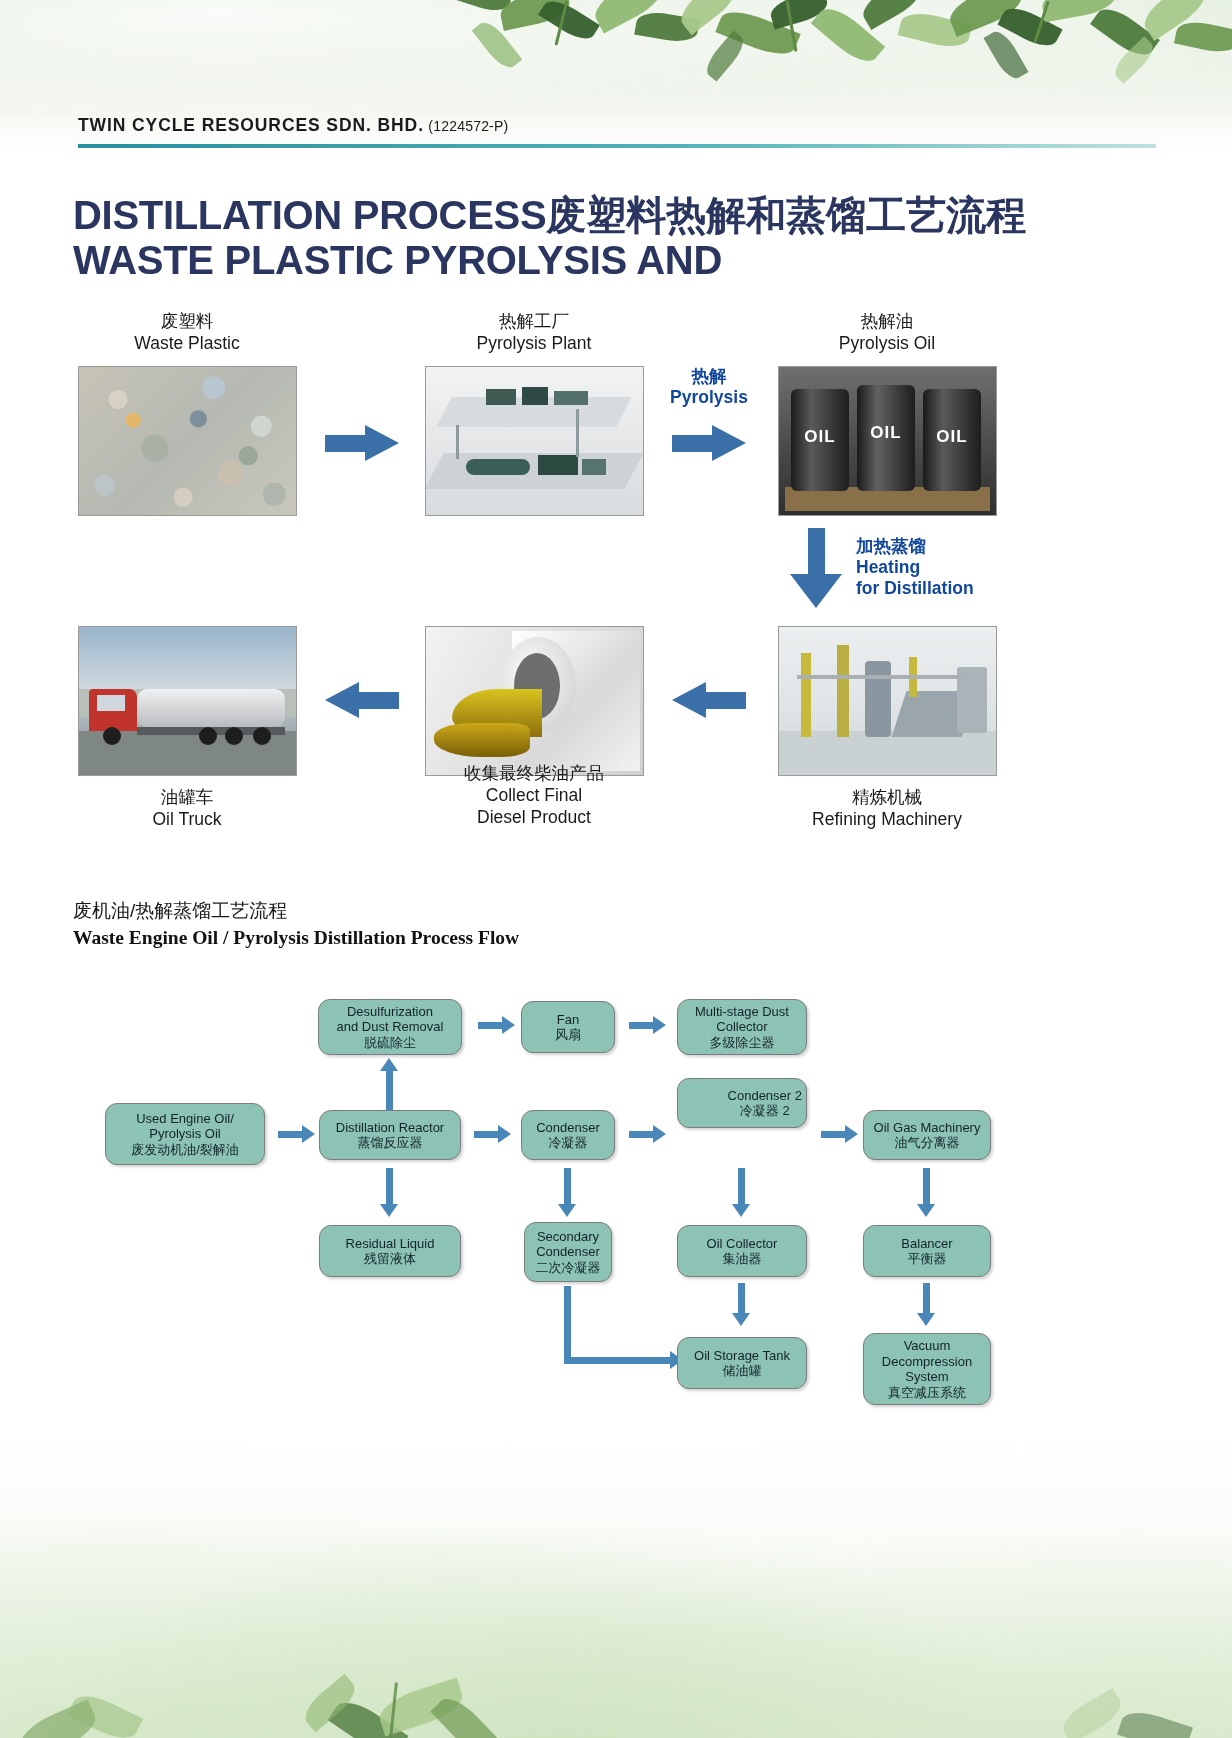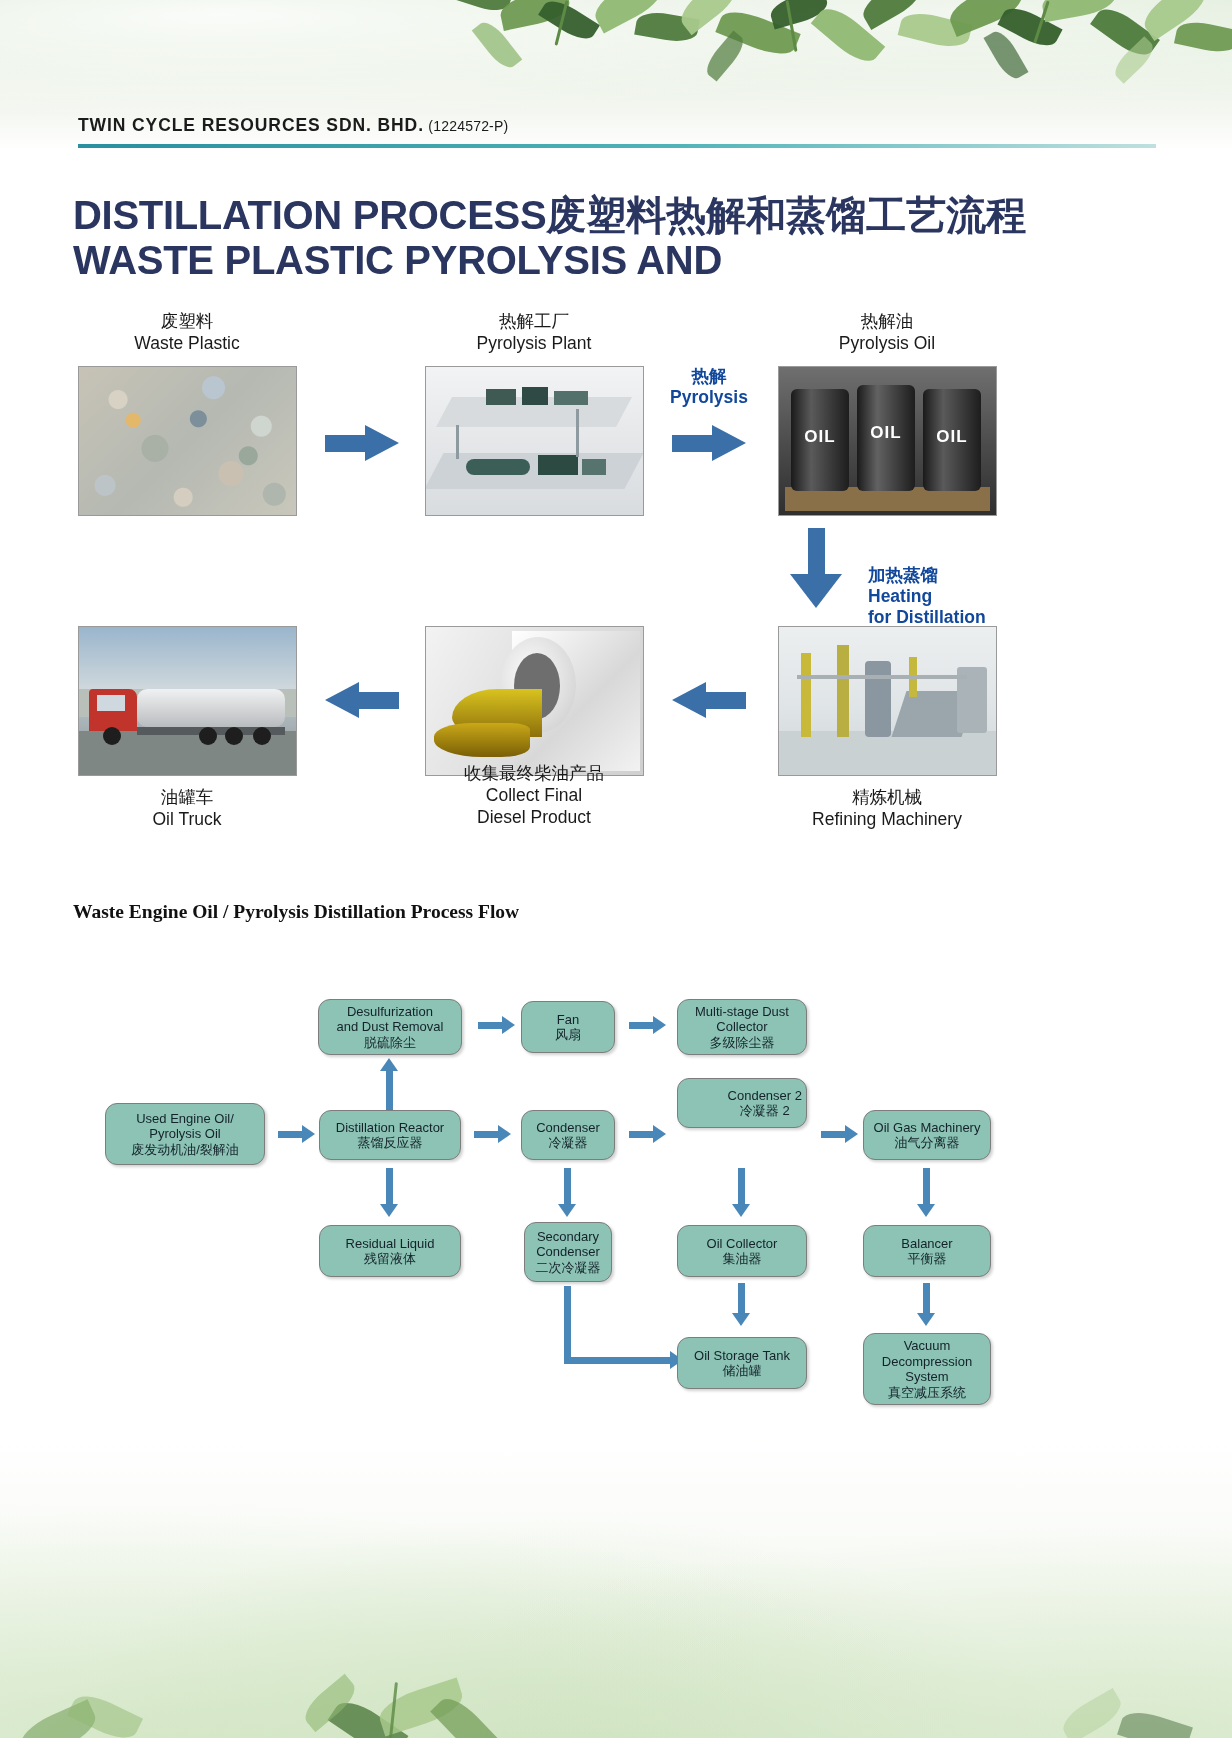--- a/index.html
+++ b/index.html
@@ -208,21 +208,21 @@
 <div class="arrow-label" style="left:648px;top:366px;width:122px;">
   <div>热解</div>
   <div>Pyrolysis</div>
 </div>
 
 <div class="bigarrow" style="left:790px;top:528px;width:52px;height:80px;">
   <div class="shaft" style="left:18px;top:0;width:17px;height:52px;"></div>
   <div class="head" style="left:0;top:46px;border-left:26px solid transparent;border-right:26px solid transparent;border-top:34px solid #3b6fa8;"></div>
 </div>
 
-<div class="arrow-label" style="left:856px;top:565px;width:150px;text-align:left;margin-left:12px;">
+<div class="arrow-label" style="left:856px;top:536px;width:150px;text-align:left;">
   <div>加热蒸馏</div>
   <div>Heating</div>
   <div>for Distillation</div>
 </div>
 
 <div class="photo ph-refine" style="left:778px;top:626px;width:217px;height:148px;">
   <div class="art" style="left:0;top:104px;width:217px;height:44px;background:#c9d1d3;"></div>
   <div class="art" style="left:22px;top:26px;width:10px;height:84px;background:#c9b93a;"></div>
   <div class="art" style="left:58px;top:18px;width:12px;height:92px;background:#b9ae41;"></div>
   <div class="art" style="left:86px;top:34px;width:26px;height:76px;background:#8a97a0;border-radius:4px;"></div>
@@ -272,20 +272,21 @@
   <div>收集最终柴油产品</div>
   <div>Collect Final</div>
   <div>Diesel Product</div>
 </div>
 <div class="cap" style="left:78px;top:786px;width:218px;">
   <div>油罐车</div>
   <div>Oil Truck</div>
 </div>
 
 <div class="sub-title">
+  <div class="sub-cn">废机油/热解蒸馏工艺流程</div>
   <div class="sub-en">Waste Engine Oil / Pyrolysis Distillation Process Flow</div>
 </div>
 
 <div class="fbox" style="left:318px;top:999px;width:144px;height:56px;">
   <div>
     <span>Desulfurization</span>
     <span>and Dust Removal</span>
     <span>脱硫除尘</span>
   </div>
 </div>

